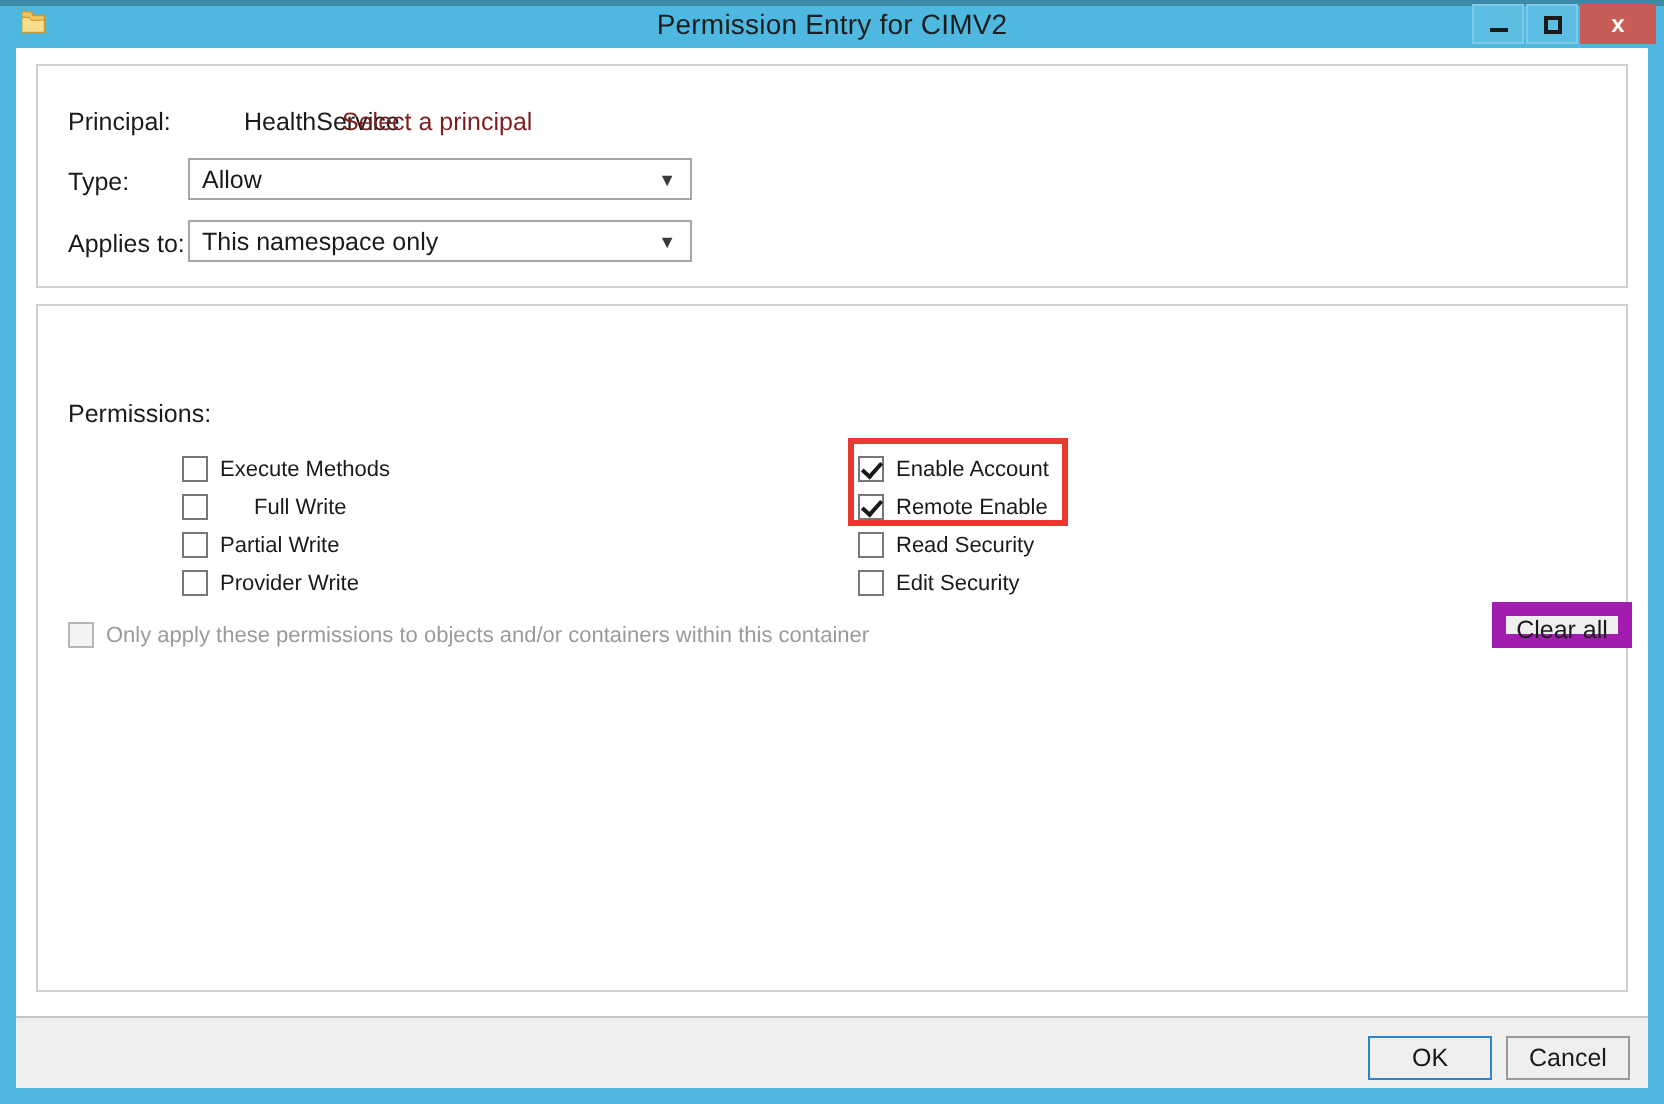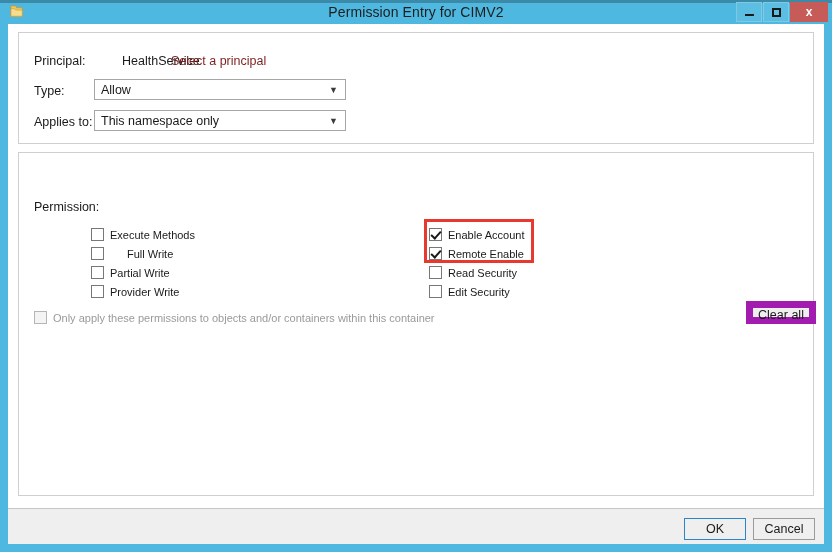--- a/index.html
+++ b/index.html
@@ -313,21 +313,21 @@
 
         <div class="field-label" id="lbl-applies">Applies to:</div>
         <div class="combo" id="combo-applies">
           <span class="combo-text">This namespace only</span>
           <span class="combo-arrow">▼</span>
         </div>
       </div>
 
       <div class="groupbox" id="group-permissions">
 
-        <div id="lbl-permissions">Permission:</div>
+        <div id="lbl-permissions">Permissions:</div>
 
         <div class="cb-row col-left" style="top:72px;">
           <span class="cb-box"></span>
           <span class="cb-label">Execute Methods</span>
         </div>
         <div class="cb-row col-left" style="top:91px;gap:17px;">
           <span class="cb-box"></span>
           <span class="cb-label">Full Write</span>
         </div>
         <div class="cb-row col-left" style="top:110px;">

